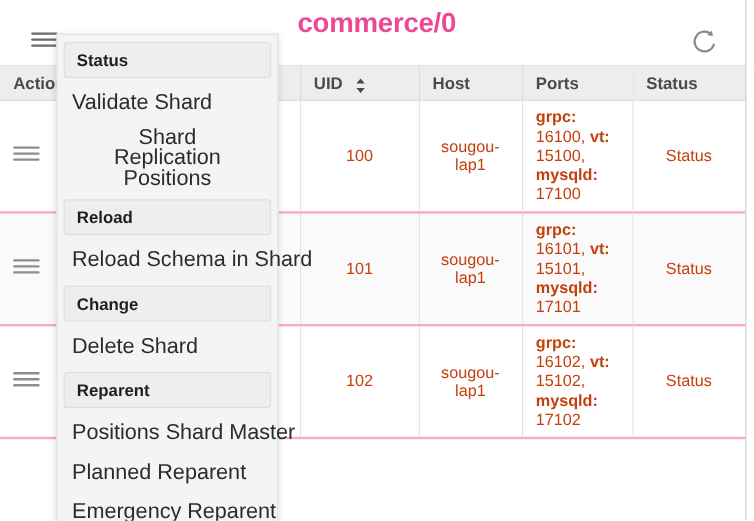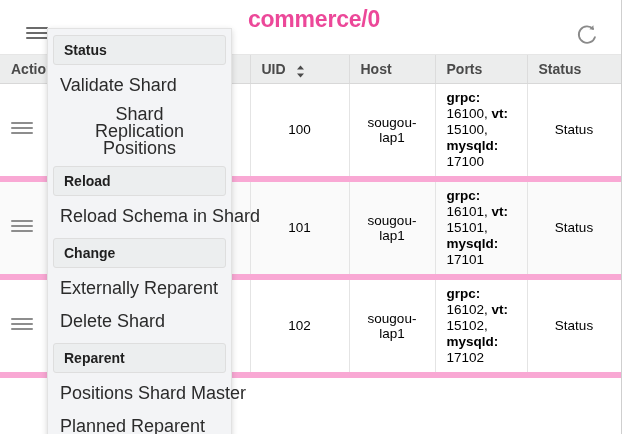--- a/index.html
+++ b/index.html
@@ -106,23 +106,23 @@
     margin-left: 6px;
     position: relative;
     top: 1px;
     width: 9px;
     height: 13px;
     vertical-align: middle;
   }
 
   table.shard-table td {
     border-right: 1px solid #e4e4e4;
-    border-bottom: 6px solid #f9a8d4;
+    border-bottom: 2px solid #f9a8d4;
     font-size: 13.5px;
-    color: #000000;
+    color: #c2410c;
     padding: 6px 11px;
     box-sizing: border-box;
     vertical-align: middle;
     height: 88px;
   }
   tr.row-hover td { background: #fafafa; }
   td.cell-actions { padding-left: 14px; }
   td.cell-uid, td.cell-host, td.cell-status { text-align: center; }
   td.cell-ports  { text-align: left; line-height: 16px; }
   td.cell-ports b { font-weight: bold; }
@@ -305,21 +305,20 @@
 <div class="menu">
 
   <div class="menu-header">Status</div>
   <div class="menu-item">Validate Shard</div>
   <div class="menu-item wrap">Shard Replication Positions</div>
 
   <div class="menu-header tight">Reload</div>
   <div class="menu-item">Reload Schema in Shard</div>
 
   <div class="menu-header tight">Change</div>
-  <div class="menu-item">Externally Reparent</div>
   <div class="menu-item">Delete Shard</div>
 
   <div class="menu-header tight">Reparent</div>
   <div class="menu-item">Positions Shard Master</div>
   <div class="menu-item">Planned Reparent</div>
   <div class="menu-item">Emergency Reparent</div>
 
 </div>
 
 </body></html>

